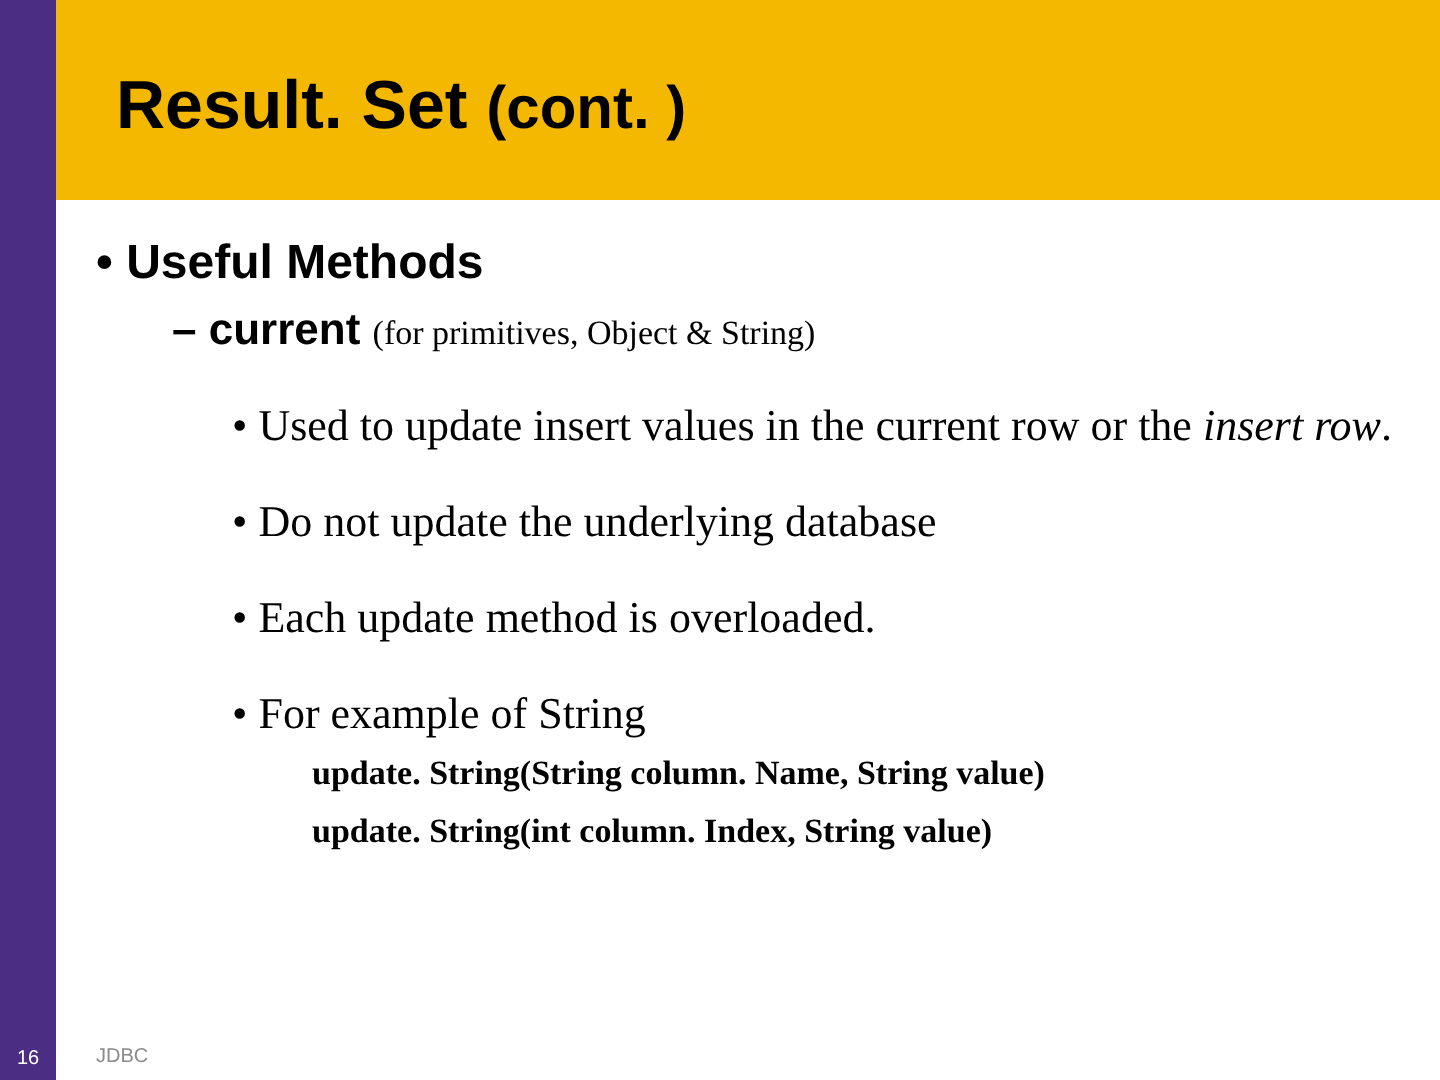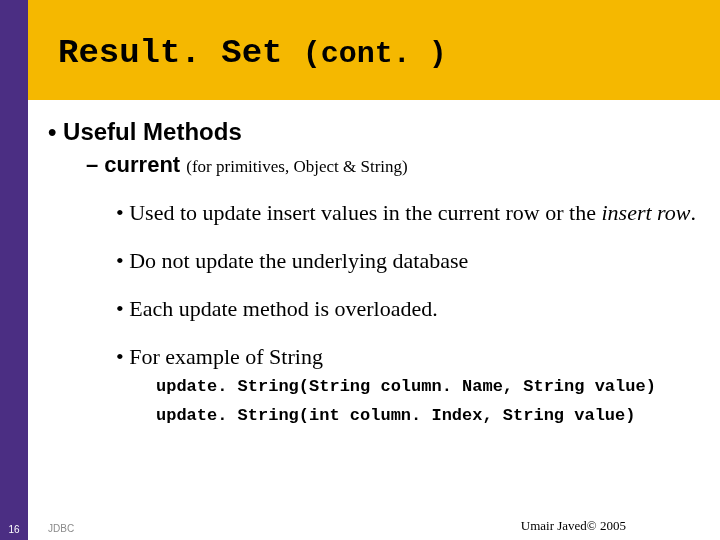--- a/index.html
+++ b/index.html
@@ -1,27 +1,27 @@
 <!DOCTYPE html>
 <html><head>
 <meta charset="utf-8">
 <style>
   * { margin: 0; padding: 0; box-sizing: border-box; }
   body { width: 720px; height: 540px; background: #ffffff; font-family: Arial, sans-serif; position: relative; overflow: hidden; }
   .left-stripe { position: absolute; left: 0; top: 0; width: 28px; height: 540px; background: #4b2e83; }
   .title-bar { position: absolute; left: 28px; top: 0; width: 692px; height: 100px; background: #f5b800; }
-  .title { position: absolute; left: 58px; top: 34px; font-size: 34px; font-weight: bold; color: #000; font-family: Liberation Mono, monospace; }
+  .title { position: absolute; left: 58px; top: 34px; font-size: 34px; font-weight: bold; color: #000; }
   .title .cont { font-size: 30px; font-weight: bold; }
   .content { position: absolute; left: 40px; top: 118px; width: 668px; }
   .lvl1 { font-size: 24px; font-weight: bold; color: #000; margin-left: 8px; }
   .lvl2 { font-size: 22px; font-weight: bold; color: #000; margin-left: 46px; margin-top: 6px; }
   .lvl2-qual { font-family: "Times New Roman", serif; font-weight: normal; font-size: 17px; }
   .lvl3 { font-family: "Times New Roman", serif; font-size: 22px; color: #000; margin-left: 76px; margin-top: 22px; text-indent: -13px; padding-left: 13px; line-height: 1.18; }
   .lvl3 .dot::before { content: "• "; }
-  .code { font-family: Liberation Mono, monospace; font-size: 17px; font-weight: bold; color: #000; margin-left: 116px; margin-top: 6px; line-height: 1.25; }
+  .code { font-family: Liberation Serif, serif; font-size: 17px; font-weight: bold; color: #000; margin-left: 116px; margin-top: 6px; line-height: 1.25; }
   .footer { position: absolute; left: 0; bottom: 0; width: 640px; height: 24px; }
   .page-num { position: absolute; left: 6px; bottom: 5px; width: 16px; text-align: center; font-size: 10px; color: #ffffff; }
   .ftopic { position: absolute; left: 48px; bottom: 6px; font-size: 10px; color: #8a8a8a; }
   .credit { position: absolute; right: 14px; bottom: 6px; font-family: "Times New Roman", serif; font-size: 13px; color: #000; }
   em.ir { font-style: italic; }
 </style>
 </head>
 <body>
 
 <div class="left-stripe"></div>
@@ -48,14 +48,13 @@
 
   <div class="lvl3"><span class="dot"></span><span>For example of String</span></div>
 
   <div class="code">update. String(String column. Name, String value)</div>
   <div class="code" style="margin-top:8px">update. String(int column. Index, String value)</div>
 </div>
 
 <div class="footer">
   <div class="page-num">16</div>
   <div class="ftopic">JDBC</div>
-  <div class="credit">Umair Javed© 2005</div>
 </div>
 
 </body></html>

